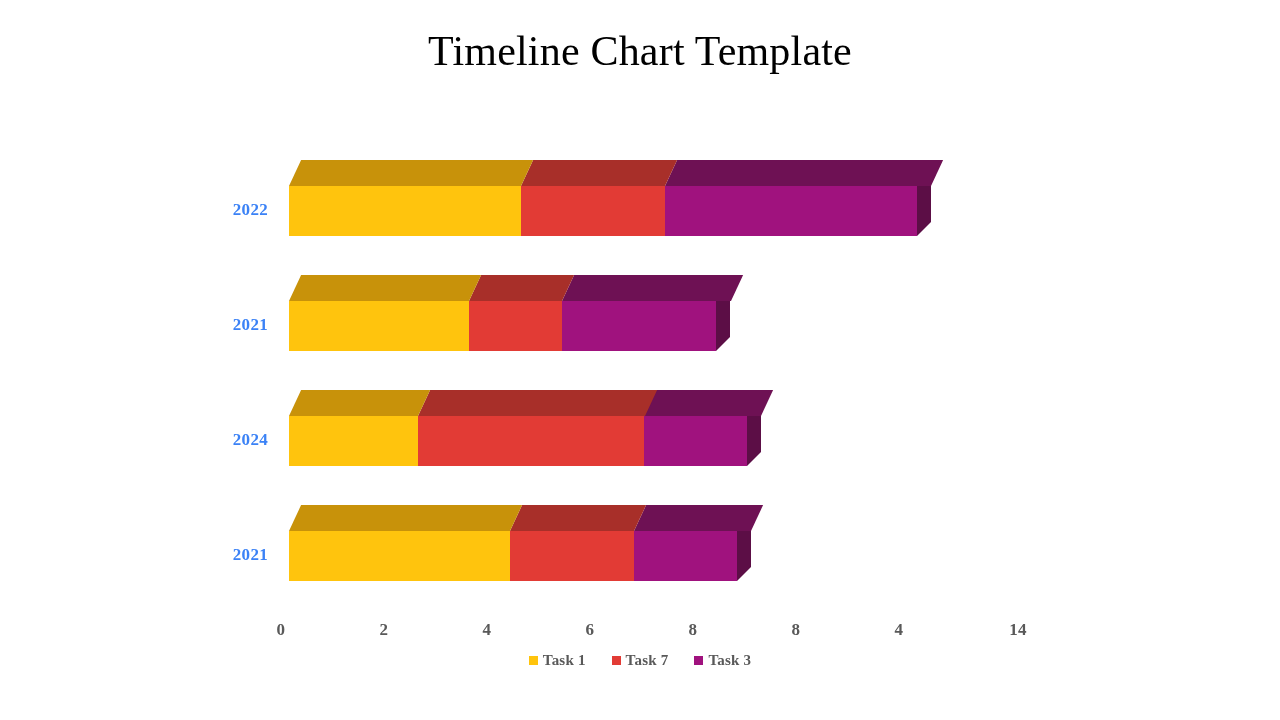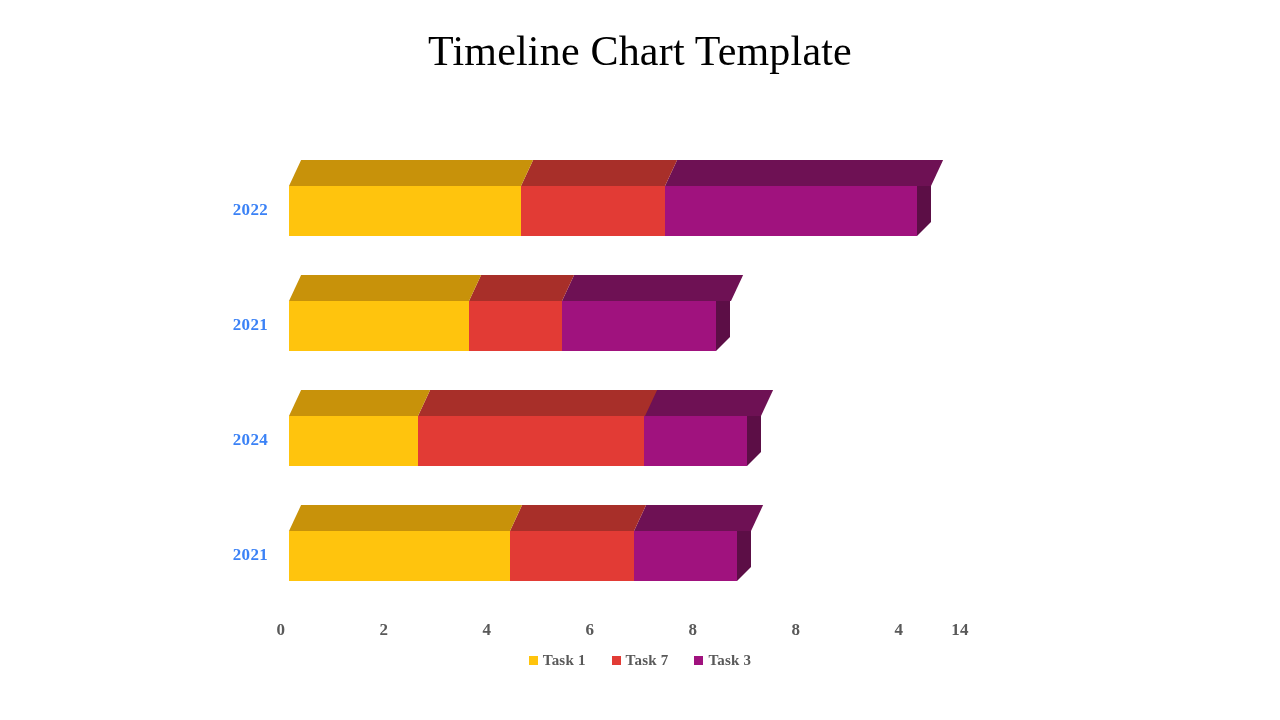--- a/index.html
+++ b/index.html
@@ -221,21 +221,21 @@
     </div>
 
   <div id="x-axis" style="top: 620px;">
       <div class="x-tick" style="left: 281px;">0</div>
       <div class="x-tick" style="left: 384px;">2</div>
       <div class="x-tick" style="left: 487px;">4</div>
       <div class="x-tick" style="left: 590px;">6</div>
       <div class="x-tick" style="left: 693px;">8</div>
       <div class="x-tick" style="left: 796px;">8</div>
       <div class="x-tick" style="left: 899px;">4</div>
-      <div class="x-tick" style="left: 960px;">14</div>
+      <div class="x-tick" style="left: 1018px;">14</div>
     </div>
 
   <div id="legend">
       <div class="legend-item">
         <span class="legend-swatch" style="background: rgb(255, 196, 13);"></span>
         <span class="legend-label">Task 1</span>
       </div>
       <div class="legend-item">
         <span class="legend-swatch" style="background: rgb(226, 59, 53);"></span>
         <span class="legend-label">Task 7</span>

